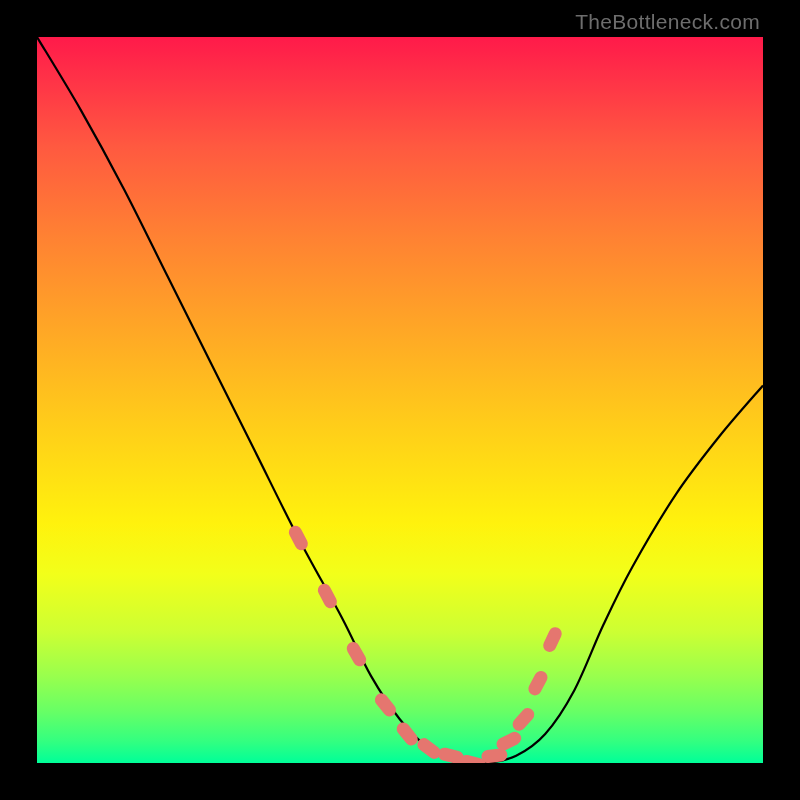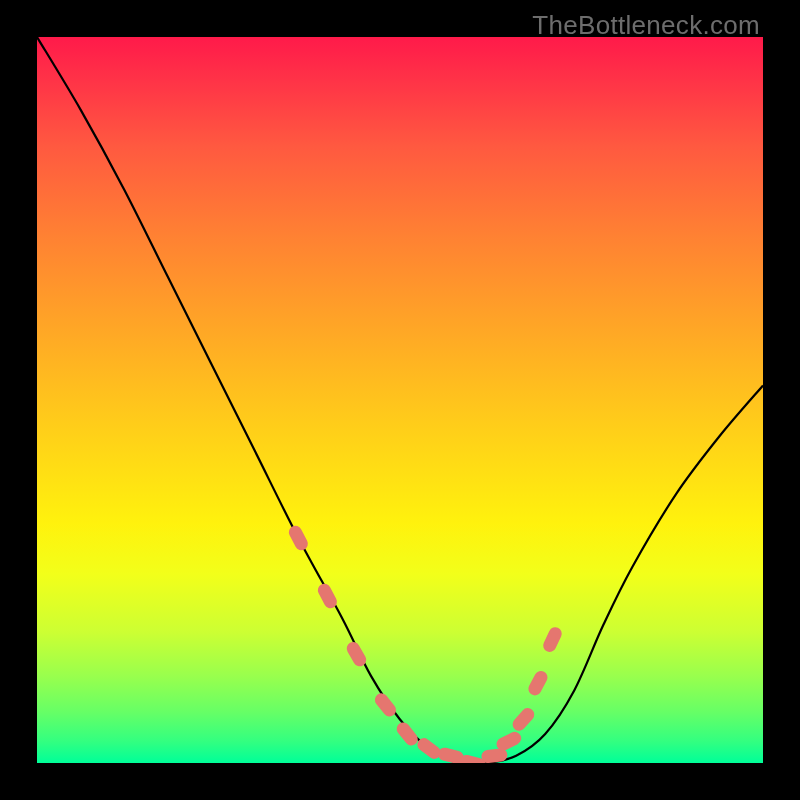--- a/index.html
+++ b/index.html
@@ -36,21 +36,21 @@
       #99ff4d 88%,
       #66ff66 93%,
       #33ff80 97%,
       #00ff99 100%);
   }
   .watermark {
     position: absolute;
     top: 10px;
     right: 40px;
     color: #6d6d6d;
-    font-size: 26px;
+    font-size: 21px;
     font-weight: 500;
     letter-spacing: 0.3px;
   }
   svg.curve {
     position: absolute;
     left: 0;
     top: 0;
     width: 726px;
     height: 726px;
   }

